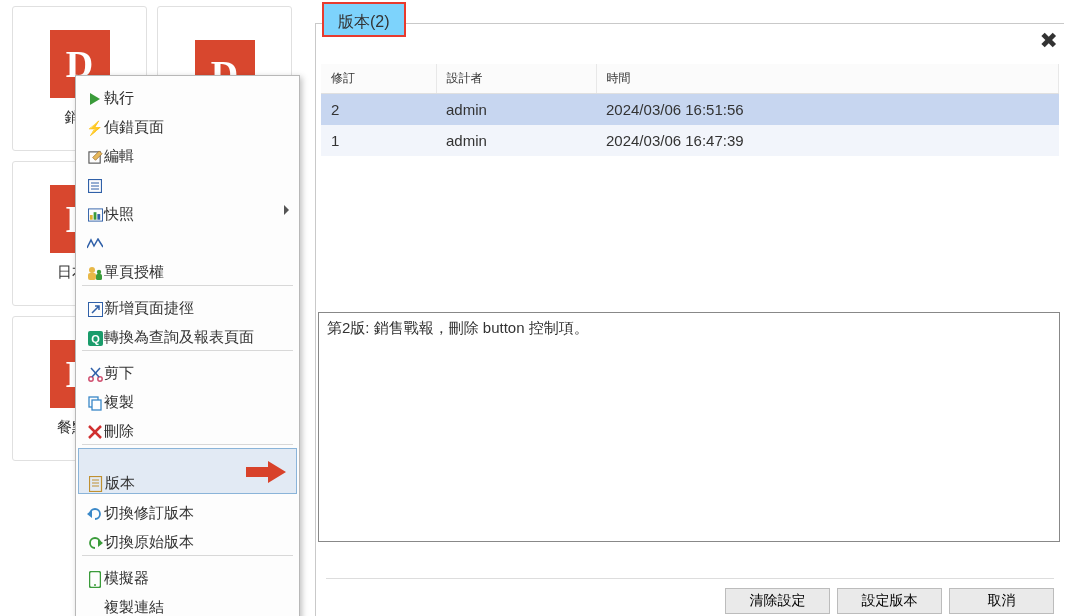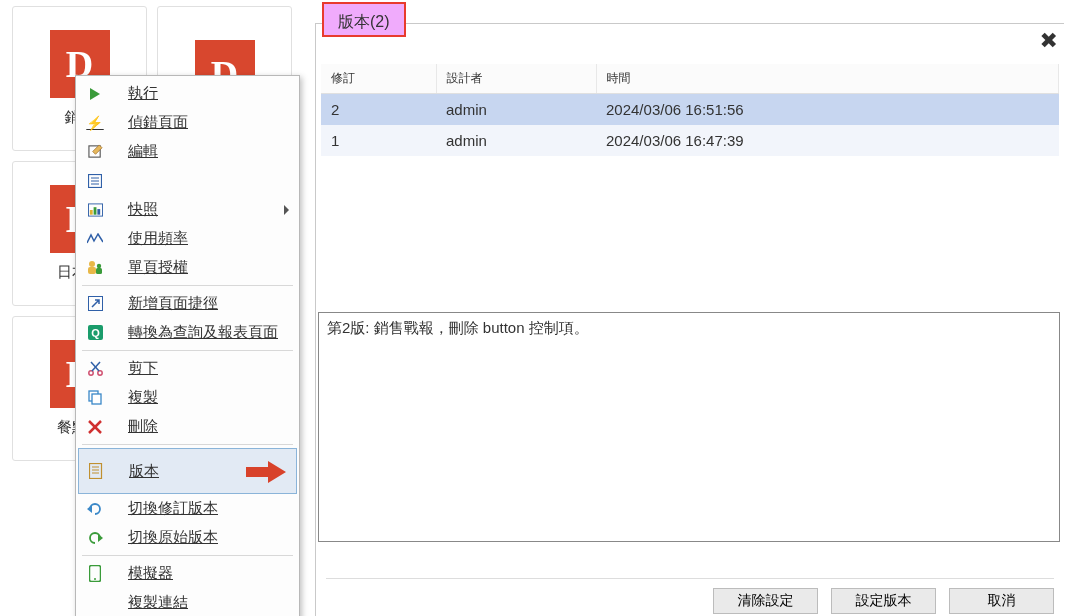--- a/index.html
+++ b/index.html
@@ -50,29 +50,28 @@
       width: 225px;
       background: #fdfdfd;
       border: 1px solid #b8b8b8;
       box-shadow: 2px 2px 6px rgba(0,0,0,0.25);
       padding: 3px 2px;
       z-index: 100;
     }
     .menu-sep { height: 1px; background: #d8d8d8; margin: 3px 4px; }
     .menu-item {
       display: flex;
-      align-items: center;
+      align-items: flex-end;
       height: 29px;
       padding: 0 18px 0 8px;
-      gap: 24px;
+      gap: 0;
       cursor: pointer;
       white-space: nowrap;
       font-size: 15px;
       position: relative;
-      text-decoration: underline;
     }
     .menu-item.hovered { background: #e2eaf4; border: 1px solid #8ab4d9; height: 46px; }
     .menu-item.hovered .menu-label { }
     .menu-icon {
       width: 18px; height: 18px; flex: 0 0 18px;
       display: flex; align-items: center; justify-content: center;
       font-size: 14px;
     }
     .menu-label { flex: 1; }
     .sub-arrow {
@@ -106,21 +105,21 @@
       cursor: pointer;
       line-height: 1;
     }
     .tab {
       position: absolute;
       left: 6px;
       top: -22px;
       height: 35px;
       padding: 5px 14px 0 14px;
       border: 2px solid #e83b2e;
-      background: #f0abfc;
+      background: #7dd3fc;
       font-size: 16px;
       display: flex; align-items: center;
     }
     .version-table-wrap {
       position: absolute;
       top: 40px; left: 5px; right: 5px;
       height: 240px;
       overflow: auto;
     }
     .version-table {
@@ -153,21 +152,21 @@
       padding: 6px 8px;
       font-size: 15px;
       overflow: auto;
     }
     .button-row {
       position: absolute;
       bottom: 8px; right: 10px; left: 10px;
       height: 30px;
       display: flex;
       justify-content: flex-end;
-      gap: 13px;
+      gap: 7px;
       border-top: 1px solid #ddd;
       padding-top: 9px;
     }
     .btn {
       min-width: 105px;
       height: 26px;
       background: #eaeaea;
       border: 1px solid #bcbcbc;
       font-size: 14px;
       cursor: pointer;
@@ -250,21 +249,20 @@
     <span class="menu-label">快照</span>
     <span class="sub-arrow"></span>
   </div>
 
   <div class="menu-item">
     <span class="menu-icon">
       <svg width="16" height="12" viewBox="0 0 16 12">
           <polyline points="0,10 4,2 7,8 11,1 16,9" fill="none" stroke="#3060a8" stroke-width="1.5"></polyline>
         </svg>
     </span>
-    <span class="menu-label">使用頻率</span>
   </div>
 
   <div class="menu-item">
     <span class="menu-icon">
       <svg width="16" height="15" viewBox="0 0 16 15">
           <circle cx="5" cy="4" r="3" fill="#e8b848"></circle>
           <rect x="1" y="7" width="8" height="7" rx="2" fill="#e8b848"></rect>
           <circle cx="12" cy="6" r="2.2" fill="#3a9b3a"></circle>
           <rect x="9" y="8" width="6" height="6" rx="1.5" fill="#3a9b3a"></rect>
         </svg>

